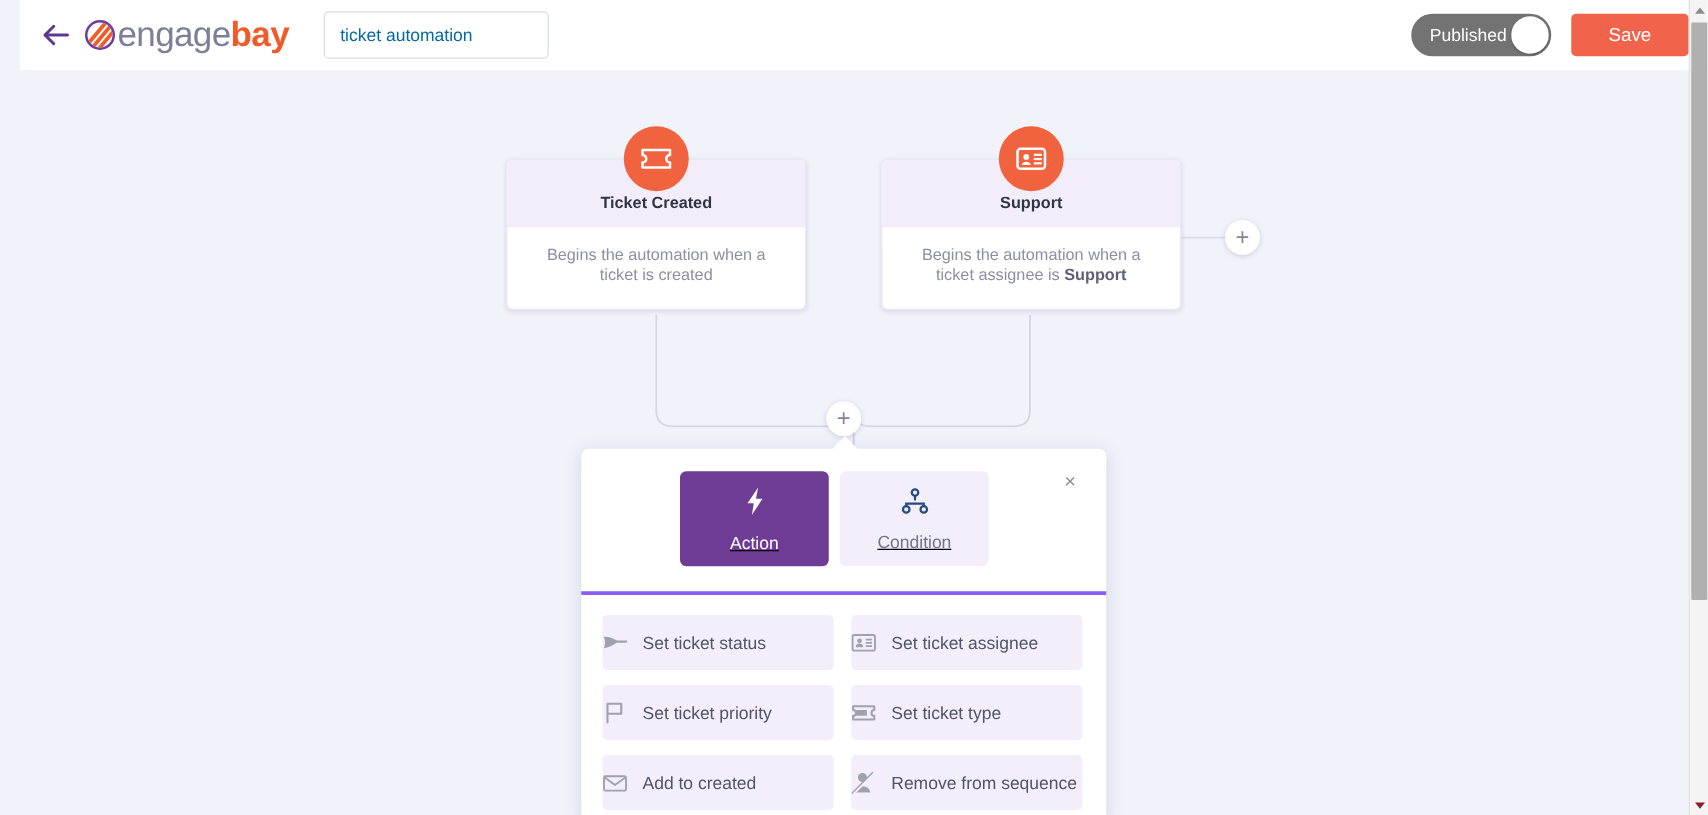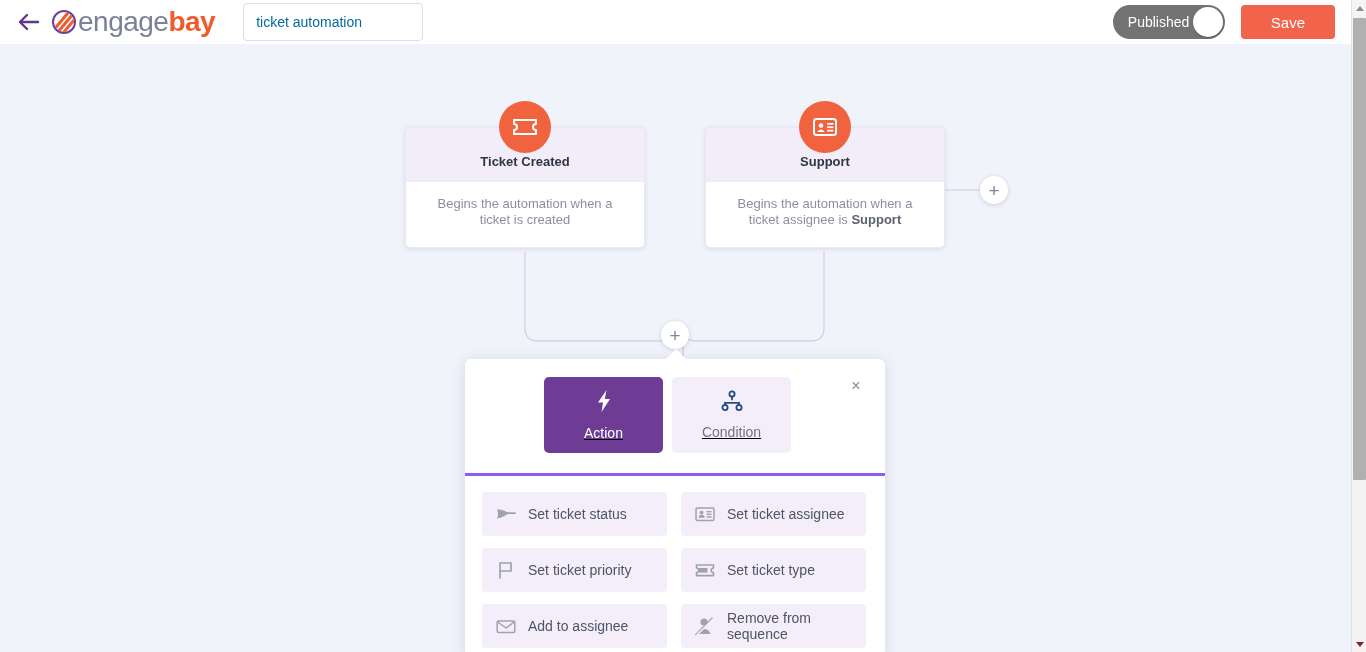--- a/index.html
+++ b/index.html
@@ -6,22 +6,22 @@
   html, body {
     width: 1366px; height: 652px;
     font-family: "Liberation Sans", sans-serif;
     overflow: hidden;
     background: #f0f3fa;
   }
   #app { position: relative; width: 1366px; height: 652px; overflow: hidden; }
 
   
   .header {
-    position: absolute; top: 0; left: 0;
-    width: 1351px; height: 44px;
+    position: absolute; top: 0; left: 16px;
+    width: 1351px; height: 56px;
     background: #ffffff;
     display: flex; align-items: center;
     z-index: 40;
   }
   .back-arrow {
     margin-left: 14px; width: 30px; height: 30px;
     display: flex; align-items: center; justify-content: center;
     cursor: pointer;
   }
   .back-arrow svg { display: block; }
@@ -187,21 +187,21 @@
 
   .options {
     padding: 16px 15px 0 17px;
     display: flex; flex-wrap: wrap;
     gap: 12px 14px;
   }
   .option {
     width: 185px; height: 44px; border-radius: 4px;
     background: #f3eefa;
     display: flex; align-items: center;
-    padding-left: 14px; gap: 12px;
+    gap: 12px;
     cursor: pointer;
   }
   .option-label { font-size: 14px; color: #4f5467; line-height: 1.15; }
   .opt-ico { flex: 0 0 20px; width: 20px; height: 20px; display: flex; align-items: center; justify-content: center; }
 </style>
 </head>
 <body>
 
 <div id="app">
 
@@ -361,21 +361,21 @@
           <span class="option-label">Set ticket type</span>
         </div>
 
         <div class="option">
           <span class="opt-ico">
             <svg width="20" height="15" viewBox="0 0 20 15">
               <rect x="1.2" y="2" width="17.6" height="11.5" rx="1.2" fill="none" stroke="#9fa2ae" stroke-width="1.5"></rect>
               <path d="M1.8,3 L10,9 L18.2,3" fill="none" stroke="#9fa2ae" stroke-width="1.5" stroke-linejoin="round"></path>
             </svg>
           </span>
-          <span class="option-label">Add to assignee</span>
+          <span class="option-label">Add to created</span>
         </div>
 
         <div class="option">
           <span class="opt-ico">
             <svg width="20" height="19" viewBox="0 0 20 19">
               <circle cx="9" cy="5" r="3.6" fill="#9fa2ae"></circle>
               <path d="M2.6,17 a6.6,6.6 0 0 1 12.8,0 z" fill="#9fa2ae"></path>
               <path d="M1,17.6 L17,1.4" stroke="#9fa2ae" stroke-width="1.7" stroke-linecap="round"></path>
               <path d="M1.6,18.4 L17.8,2.2" stroke="#f3eefa" stroke-width="1.5" stroke-linecap="round"></path>
             </svg>

